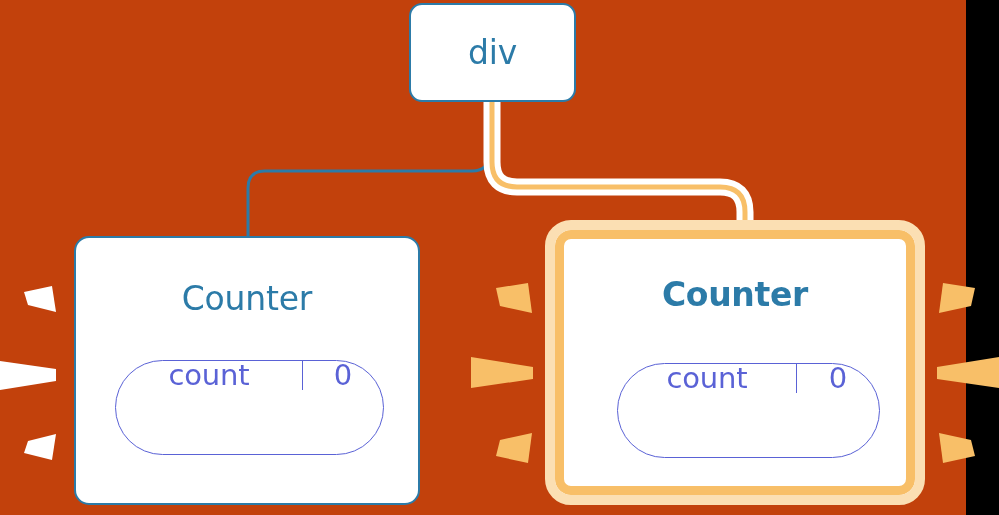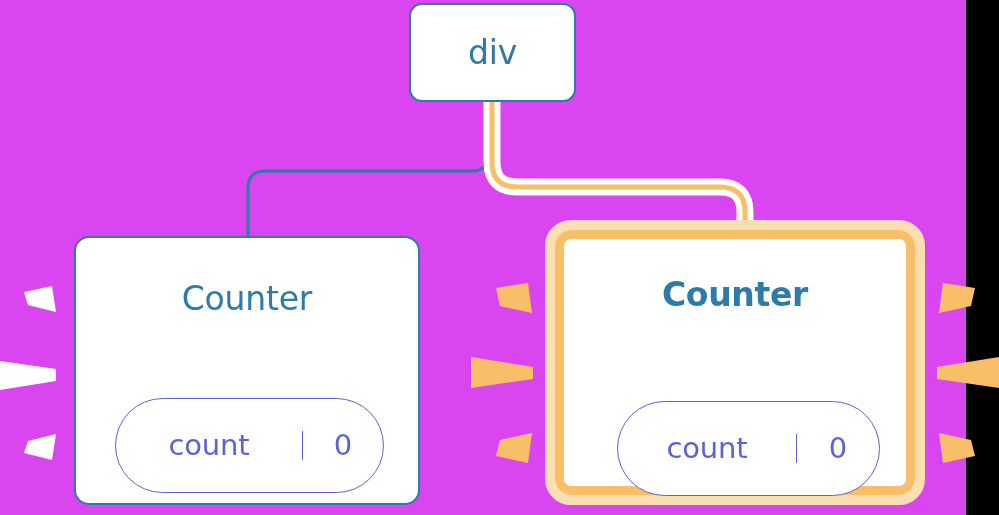--- a/index.html
+++ b/index.html
@@ -11,21 +11,21 @@
   body {
     width: 999px;
     height: 515px;
     overflow: hidden;
     font-family: "DejaVu Sans", sans-serif;
   }
   #stage {
     position: relative;
     width: 966px;
     height: 515px;
-    background: #d946ef;
+    background: #c2410c;
   }
   #edge-layer {
     position: absolute;
     left: 0;
     top: 0;
     width: 999px;
     height: 515px;
     pointer-events: none;
   }
   #sparkle-layer {
@@ -111,23 +111,22 @@
   .pill-wrap {
     position: absolute;
   }
   .pill {
     position: relative;
     box-sizing: border-box;
     border: 1.8px solid #5A62D6;
     border-radius: 999px;
     background: #ffffff;
     display: flex;
-    align-items: center;
+    align-items: flex-start;
     height: 95px;
-    margin-top: 38px;
   }
   .pill-name, .pill-value {
     display: flex;
     align-items: center;
     justify-content: center;
     color: #5A62D6;
     font-size: 29px;
     font-weight: 400;
     line-height: 1;
     letter-spacing: -0.2px;

